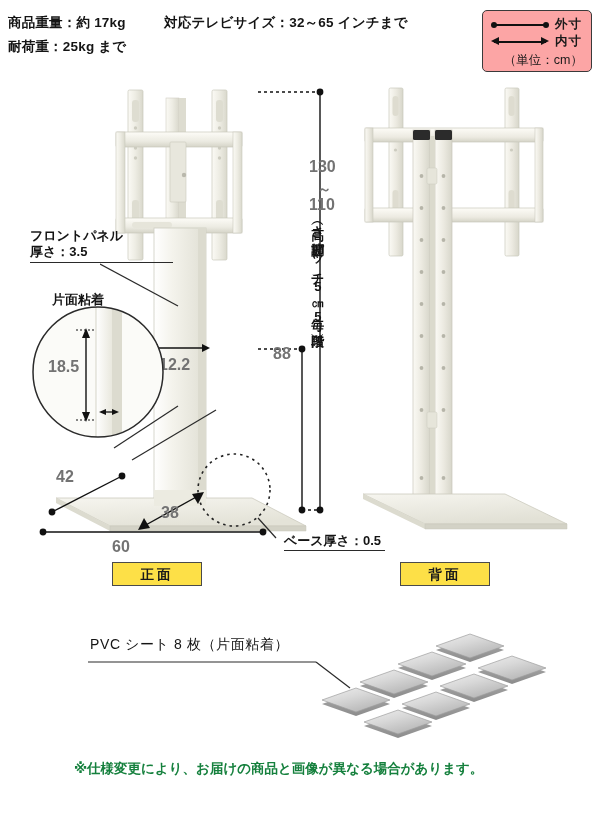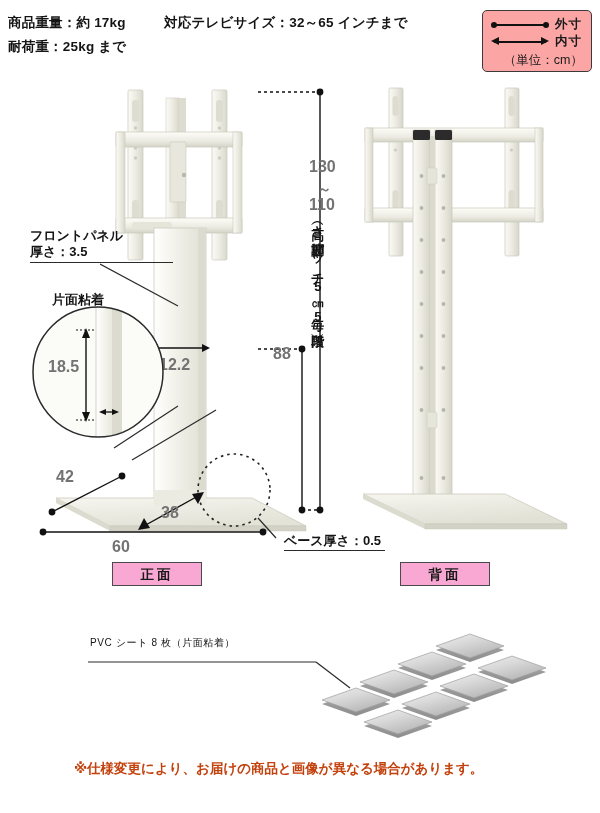--- a/index.html
+++ b/index.html
@@ -91,21 +91,21 @@
     font-size: 16px;
     font-weight: bold;
     color: #737373;
     white-space: nowrap;
   }
   .dim-num.small { font-size: 14.5px; }
 
   
   .view-box {
     border: 1.5px solid #4a4a4a;
-    background: #f9a8d4;
+    background: #fde047;
     text-align: center;
     font-size: 13.5px;
     font-weight: bold;
     letter-spacing: 3px;
     box-sizing: border-box;
     padding-top: 3px;
   }
 
   
   .vtext {
@@ -116,27 +116,27 @@
     line-height: 1.02;
     letter-spacing: .5px;
     white-space: nowrap;
     color: #141414;
   }
 
   
   .footer-note {
     font-size: 13.5px;
     font-weight: bold;
-    color: #c2410c;
+    color: #15803d;
     white-space: nowrap;
   }
 
   
   .pvc-label {
-    font-size: 10px;
+    font-size: 14px;
     color: #141414;
     white-space: nowrap;
     letter-spacing: .6px;
   }
 
   svg { display: block; }
 </style>
 </head>
 <body>
 

